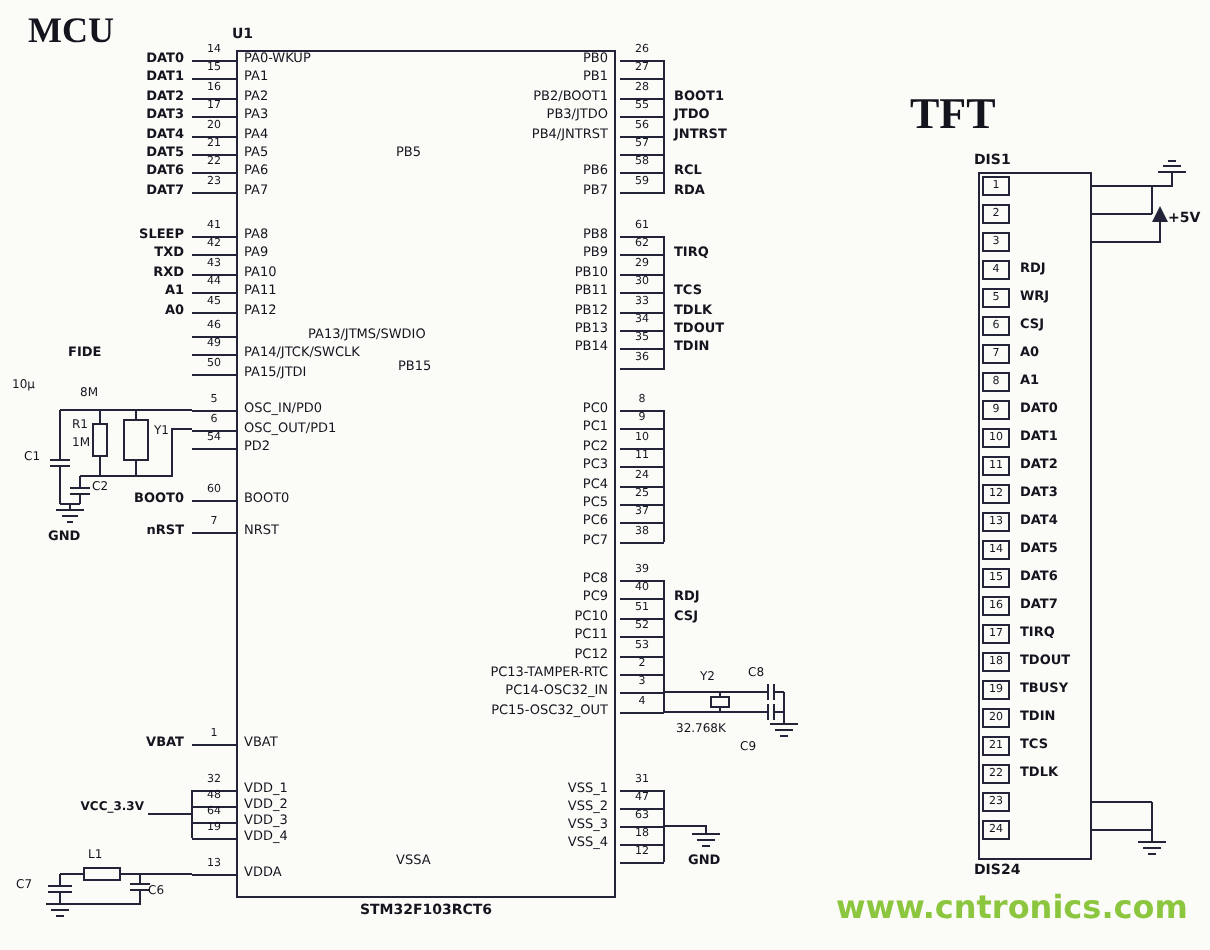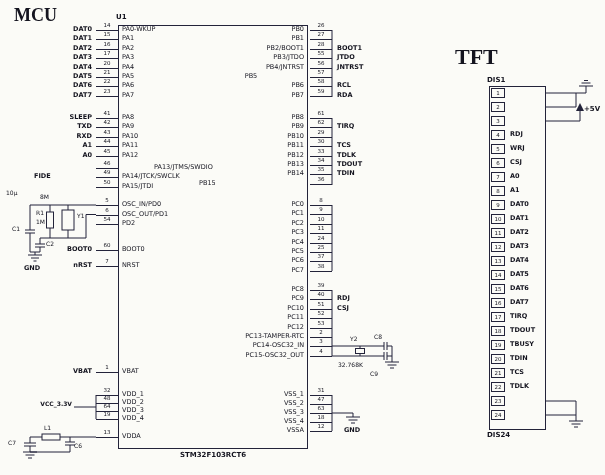--- a/index.html
+++ b/index.html
@@ -50,20 +50,21 @@
 
       <path d="M96 437 H60 M42 437 H30 M30 437 V443 M24 443 H36 M24 446 H36 M30 446 V452 M23 452 H37 M25.5 455 H34.5 M28 458 H32"></path>
       <path d="M70 437 V442 M65 442 H75 M65 445 H75 M70 445 V452 H30"></path>
       <rect x="42" y="434" width="18" height="6"></rect>
     </g>
     <polygon points="580,103 576,111 584,111" fill="#23233a"></polygon>
   </svg>
 
   <div class="t title" style="left:14px;top:6px;font-size:18px;">MCU</div>
   <div class="t title" style="left:420px;top:46px;font-size:22px;margin-left:35px;">TFT</div>
+  <div class="t" style="left:418px;top:446px;font-size:16px;font-weight:bold;color:#8cc63f;">www.cntronics.com</div>
 
   <div class="box" style="left:118px;top:25px;width:190px;height:424px;"></div>
   <div class="t" style="left:116px;top:14px;font-size:7px;font-weight:bold;">U1</div>
   <div class="t" style="left:118px;top:452px;width:190px;text-align:center;font-size:7px;font-weight:bold;">STM32F103RCT6</div>
 
   <div class="box" style="left:489px;top:86px;width:57px;height:344px;"></div>
   <div class="t" style="left:487px;top:77px;font-size:7px;font-weight:bold;">DIS1</div>
   <div class="t" style="left:487px;top:432px;font-size:7px;font-weight:bold;">DIS24</div>
 
   <div class="t" style="left:584px;top:106px;font-size:7px;font-weight:bold;">+5V</div>
@@ -195,21 +196,21 @@
     <div class="t num" style="left:310px;top:41.8px;width:22px;">28</div>
     <div class="t net" style="left:337px;top:44.8px;">BOOT1</div>
     <div class="t pname" style="left:198px;top:54.2px;width:106px;text-align:right;">PB3/JTDO</div>
     <div class="wire" style="left:310px;top:58.2px;width:22px;height:1px;"></div>
     <div class="t num" style="left:310px;top:51.2px;width:22px;">55</div>
     <div class="t net" style="left:337px;top:54.2px;">JTDO</div>
     <div class="t pname" style="left:198px;top:63.599999999999994px;width:106px;text-align:right;">PB4/JNTRST</div>
     <div class="wire" style="left:310px;top:67.6px;width:22px;height:1px;"></div>
     <div class="t num" style="left:310px;top:60.599999999999994px;width:22px;">56</div>
     <div class="t net" style="left:337px;top:63.599999999999994px;">JNTRST</div>
-    <div class="t pname" style="left:198px;top:73px;width:106px;text-align:center;">PB5</div>
+    <div class="t pname" style="left:198px;top:73px;width:106px;text-align:left;">PB5</div>
     <div class="wire" style="left:310px;top:77px;width:22px;height:1px;"></div>
     <div class="t num" style="left:310px;top:70px;width:22px;">57</div>
     <div class="t pname" style="left:198px;top:82.4px;width:106px;text-align:right;">PB6</div>
     <div class="wire" style="left:310px;top:86.4px;width:22px;height:1px;"></div>
     <div class="t num" style="left:310px;top:79.4px;width:22px;">58</div>
     <div class="t net" style="left:337px;top:82.4px;">RCL</div>
     <div class="t pname" style="left:198px;top:91.8px;width:106px;text-align:right;">PB7</div>
     <div class="wire" style="left:310px;top:95.8px;width:22px;height:1px;"></div>
     <div class="t num" style="left:310px;top:88.8px;width:22px;">59</div>
     <div class="t net" style="left:337px;top:91.8px;">RDA</div>
@@ -297,21 +298,21 @@
     <div class="t num" style="left:310px;top:388px;width:22px;">31</div>
     <div class="t pname" style="left:198px;top:400px;width:106px;text-align:right;">VSS_2</div>
     <div class="wire" style="left:310px;top:404px;width:22px;height:1px;"></div>
     <div class="t num" style="left:310px;top:397px;width:22px;">47</div>
     <div class="t pname" style="left:198px;top:409px;width:106px;text-align:right;">VSS_3</div>
     <div class="wire" style="left:310px;top:413px;width:22px;height:1px;"></div>
     <div class="t num" style="left:310px;top:406px;width:22px;">63</div>
     <div class="t pname" style="left:198px;top:418px;width:106px;text-align:right;">VSS_4</div>
     <div class="wire" style="left:310px;top:422px;width:22px;height:1px;"></div>
     <div class="t num" style="left:310px;top:415px;width:22px;">18</div>
-    <div class="t pname" style="left:198px;top:427px;width:106px;text-align:right;">VSSA</div>
+    <div class="t pname" style="left:198px;top:427px;width:106px;text-align:left;">VSSA</div>
     <div class="wire" style="left:310px;top:431px;width:22px;height:1px;"></div>
     <div class="t num" style="left:310px;top:424px;width:22px;">12</div>
     <div class="cell" style="left:491px;top:88px;width:14px;height:9.5px;">1</div>
     <div class="cell" style="left:491px;top:102px;width:14px;height:9.5px;">2</div>
     <div class="cell" style="left:491px;top:116px;width:14px;height:9.5px;">3</div>
     <div class="cell" style="left:491px;top:130px;width:14px;height:9.5px;">4</div>
     <div class="t clabel" style="left:510px;top:131px;">RDJ</div>
     <div class="cell" style="left:491px;top:144px;width:14px;height:9.5px;">5</div>
     <div class="t clabel" style="left:510px;top:145px;text-align:right;">WRJ</div>
     <div class="cell" style="left:491px;top:158px;width:14px;height:9.5px;">6</div>

